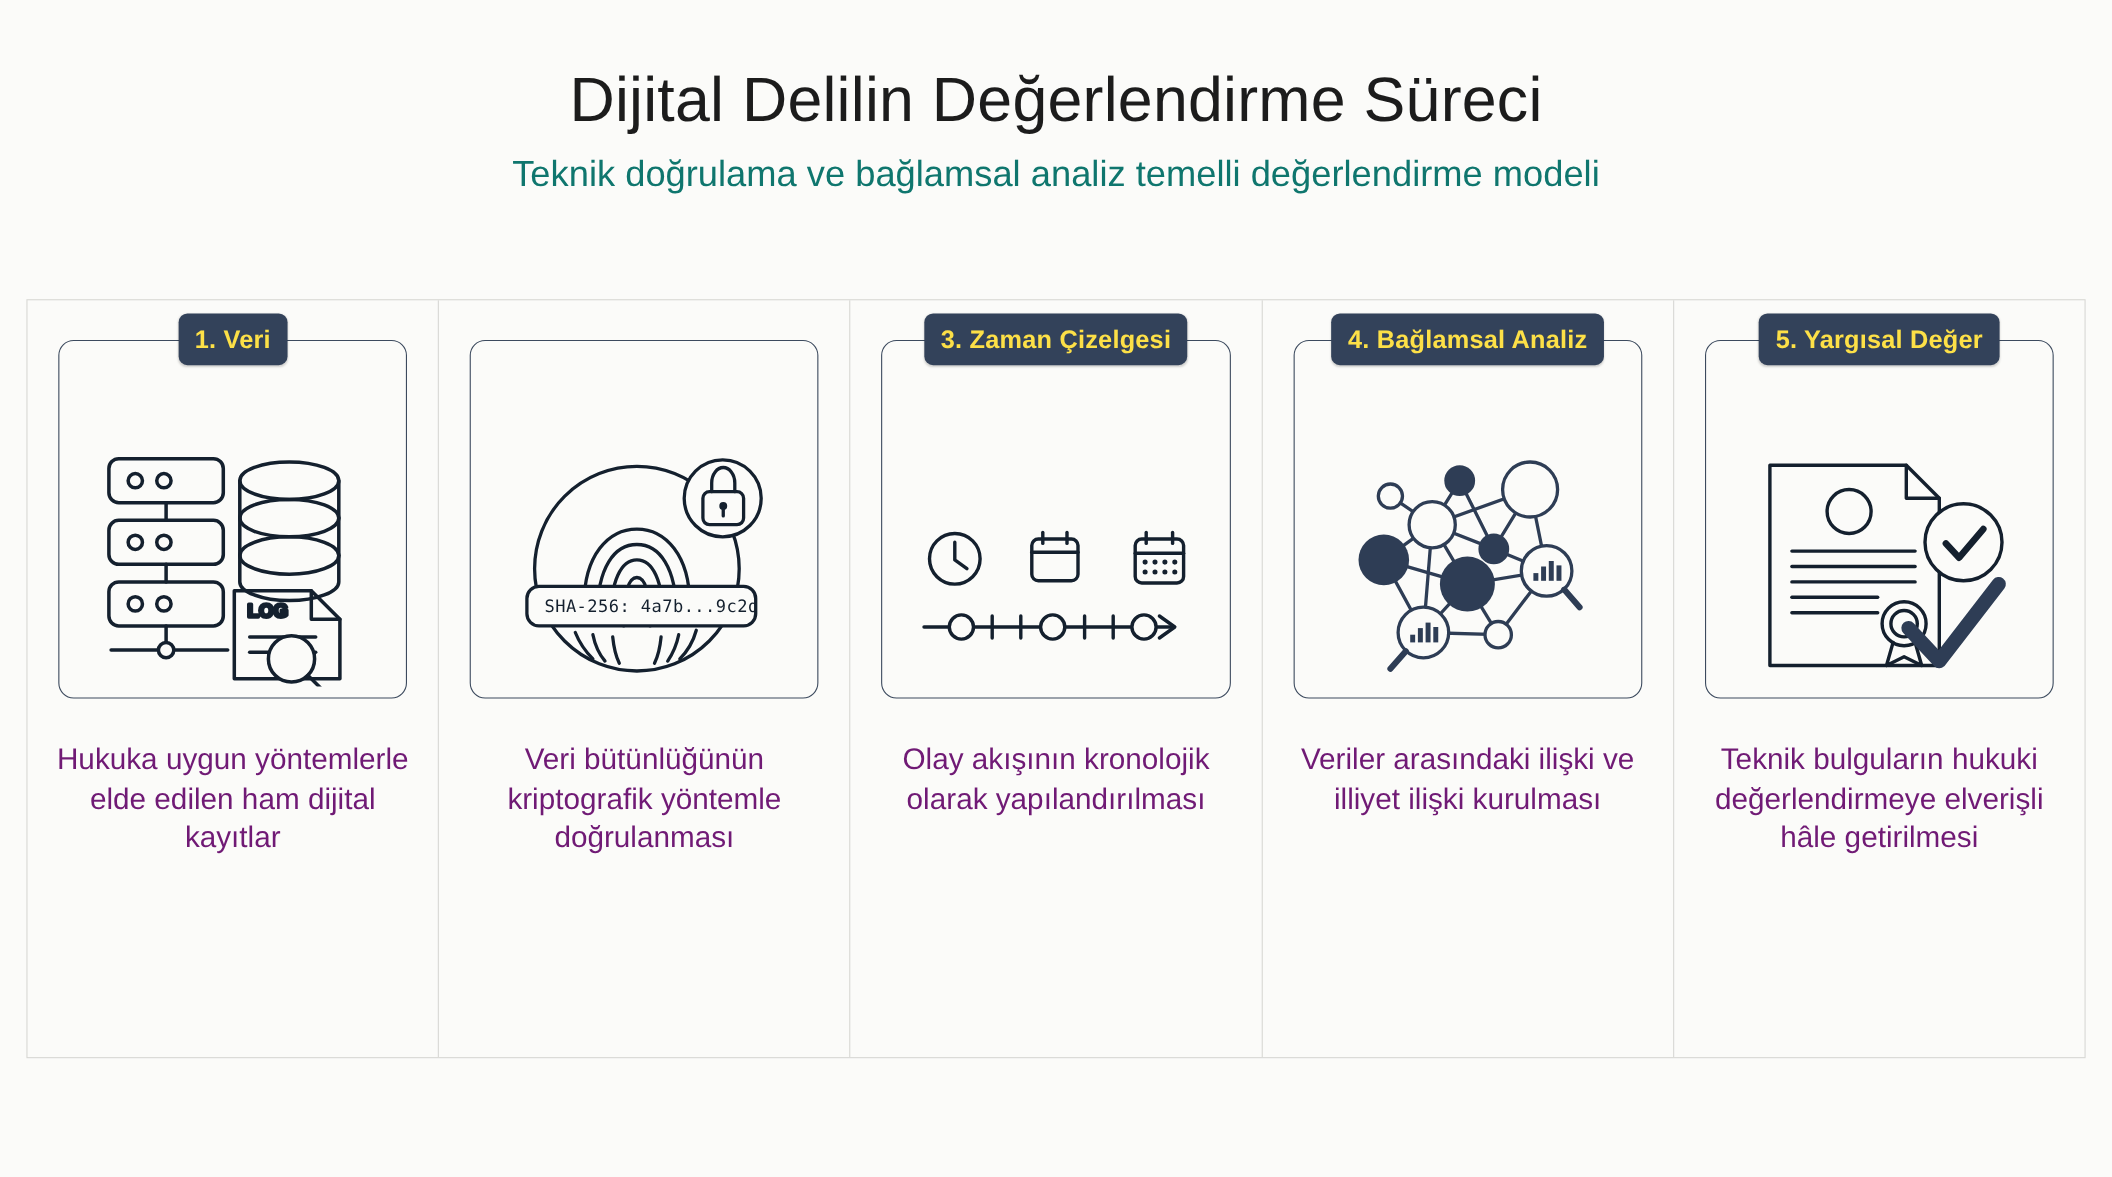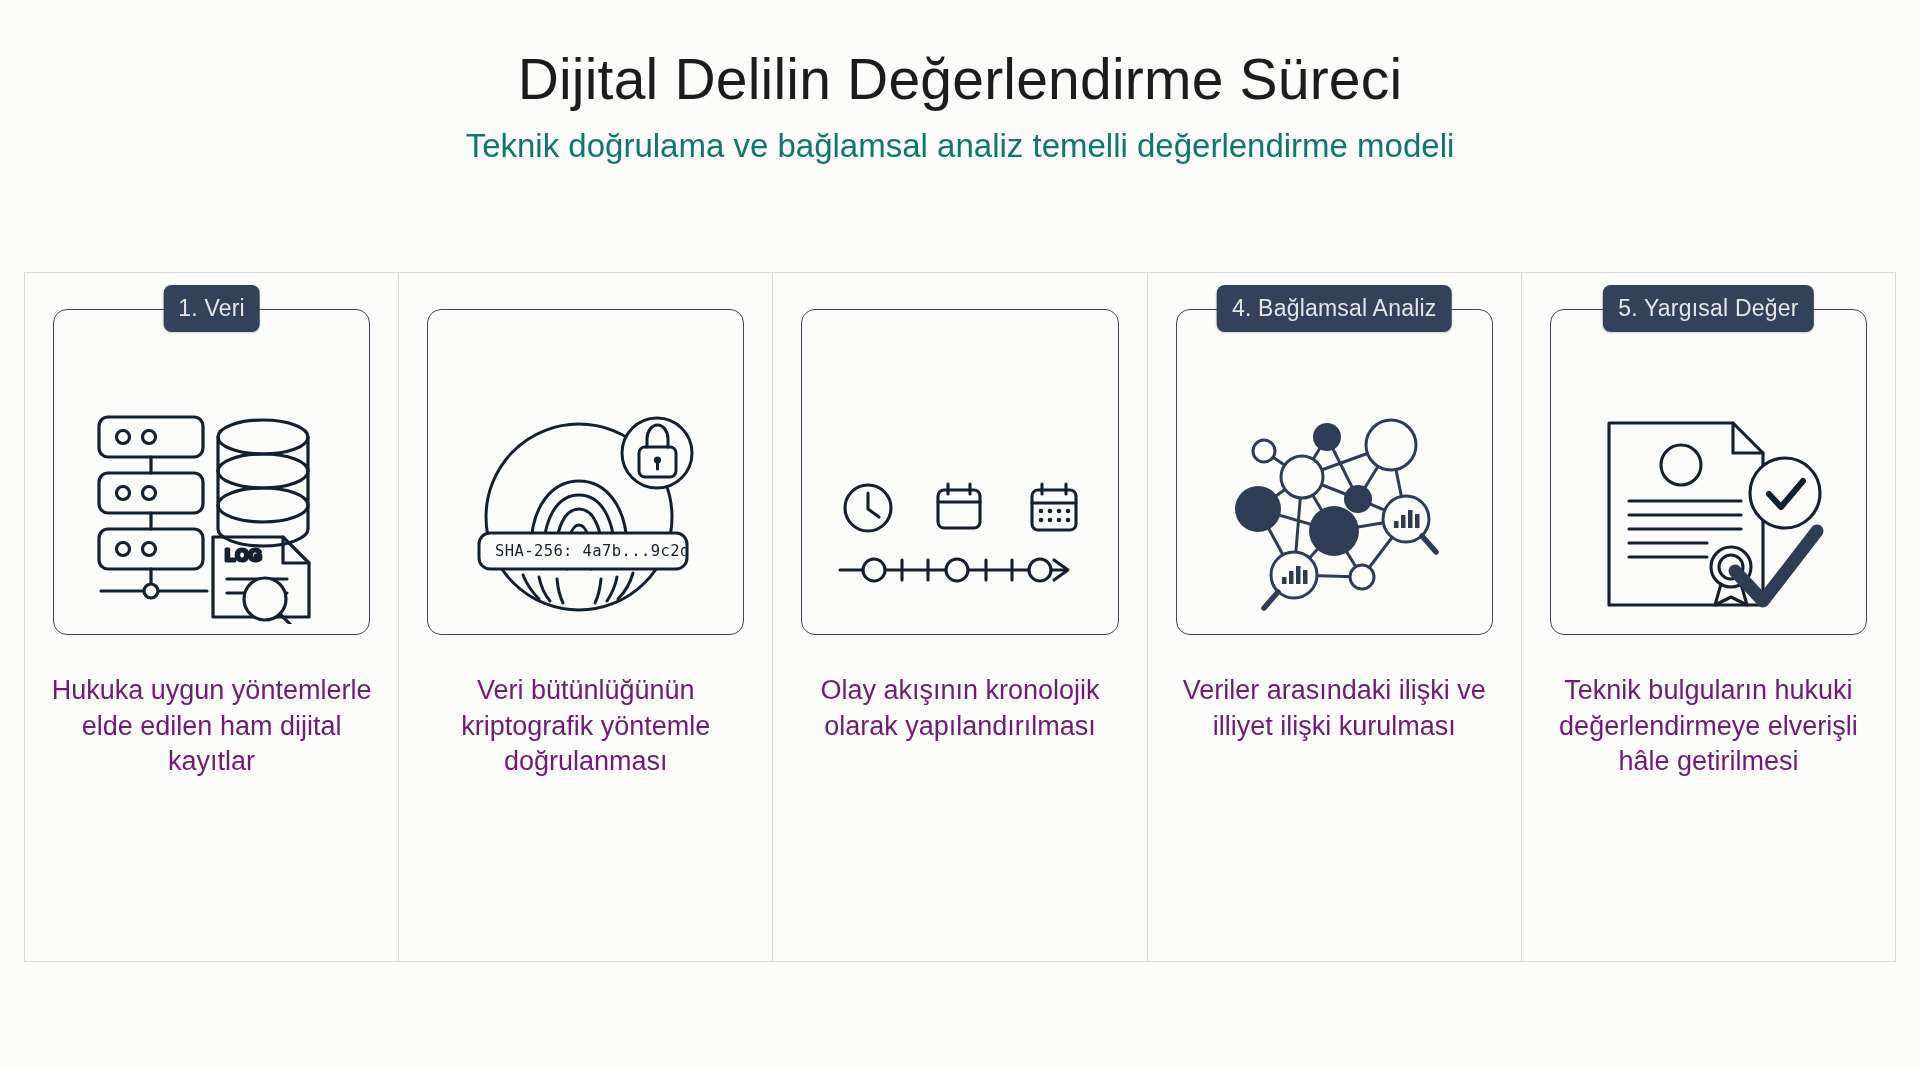--- a/index.html
+++ b/index.html
@@ -5,21 +5,21 @@
   * { box-sizing: border-box; margin: 0; padding: 0; }
   html, body {
     width: 1920px; height: 1070px;
     background: #fbfbf9;
     font-family: "Liberation Sans", sans-serif;
     overflow: hidden;
   }
   .page { position: relative; width: 1920px; height: 1070px; background: #fbfbf9; }
 
   
-  .header { padding-top: 48px; text-align: center; }
+  .header { padding-top: 60px; text-align: center; }
   .title {
     font-size: 57px; font-weight: 400; letter-spacing: 0.2px;
     color: #1c1c1c; line-height: 1.12;
   }
   .subtitle {
     margin-top: 14px; font-size: 33px; font-weight: 400;
     color: #0f766e; line-height: 1.2;
   }
 
   
@@ -43,25 +43,25 @@
     left: 28px; right: 28px; top: 36px;
     height: 326px;
     border: 1.6px solid #3c4a5e;
     border-radius: 14px;
     background: #fbfbf9;
   }
   .badge {
     position: absolute;
     top: -25px; left: 50%; transform: translateX(-50%);
     background: #33425a;
-    color: #e5e5e5;
+    color: #fde047;
     border-radius: 8px;
     padding: 10px 15px;
     font-size: 23px;
-    font-weight: 400;
+    font-weight: 700;
     white-space: nowrap;
     letter-spacing: .2px;
     box-shadow: 0 1px 2px rgba(0,0,0,.18);
   }
   .icon-wrap {
     position: absolute; left: 0; right: 0; top: 48px; bottom: 10px;
     display: flex; align-items: flex-end; justify-content: center;
   }
   .icon-wrap svg { display: block; }
 
@@ -170,20 +170,21 @@
             <circle cx="196.5" cy="51" r="3.6" fill="#14202e" stroke="none"></circle>
             <path d="M196.5 53 L196.5 60"></path>
           </svg>
         </div>
       </div>
       <div class="desc">Veri bütünlüğünün kriptografik yöntemle doğrulanması</div>
     </div>
 
     <div class="col">
       <div class="card">
+        <div class="badge">3. Zaman Çizelgesi</div>
         <div class="icon-wrap">
           <svg width="252" height="150" viewBox="0 0 252 150" fill="none" stroke="#14202e" stroke-width="3.1" stroke-linecap="round" stroke-linejoin="round">
 
             <circle cx="34" cy="34" r="23"></circle>
             <path d="M34 19 L34 35 L45 43"></path>
 
             <rect x="104" y="16" width="42" height="38" rx="6"></rect>
             <path d="M104 28 L146 28"></path>
             <path d="M114 10 L114 20"></path>
               <path d="M136 10 L136 20"></path>

